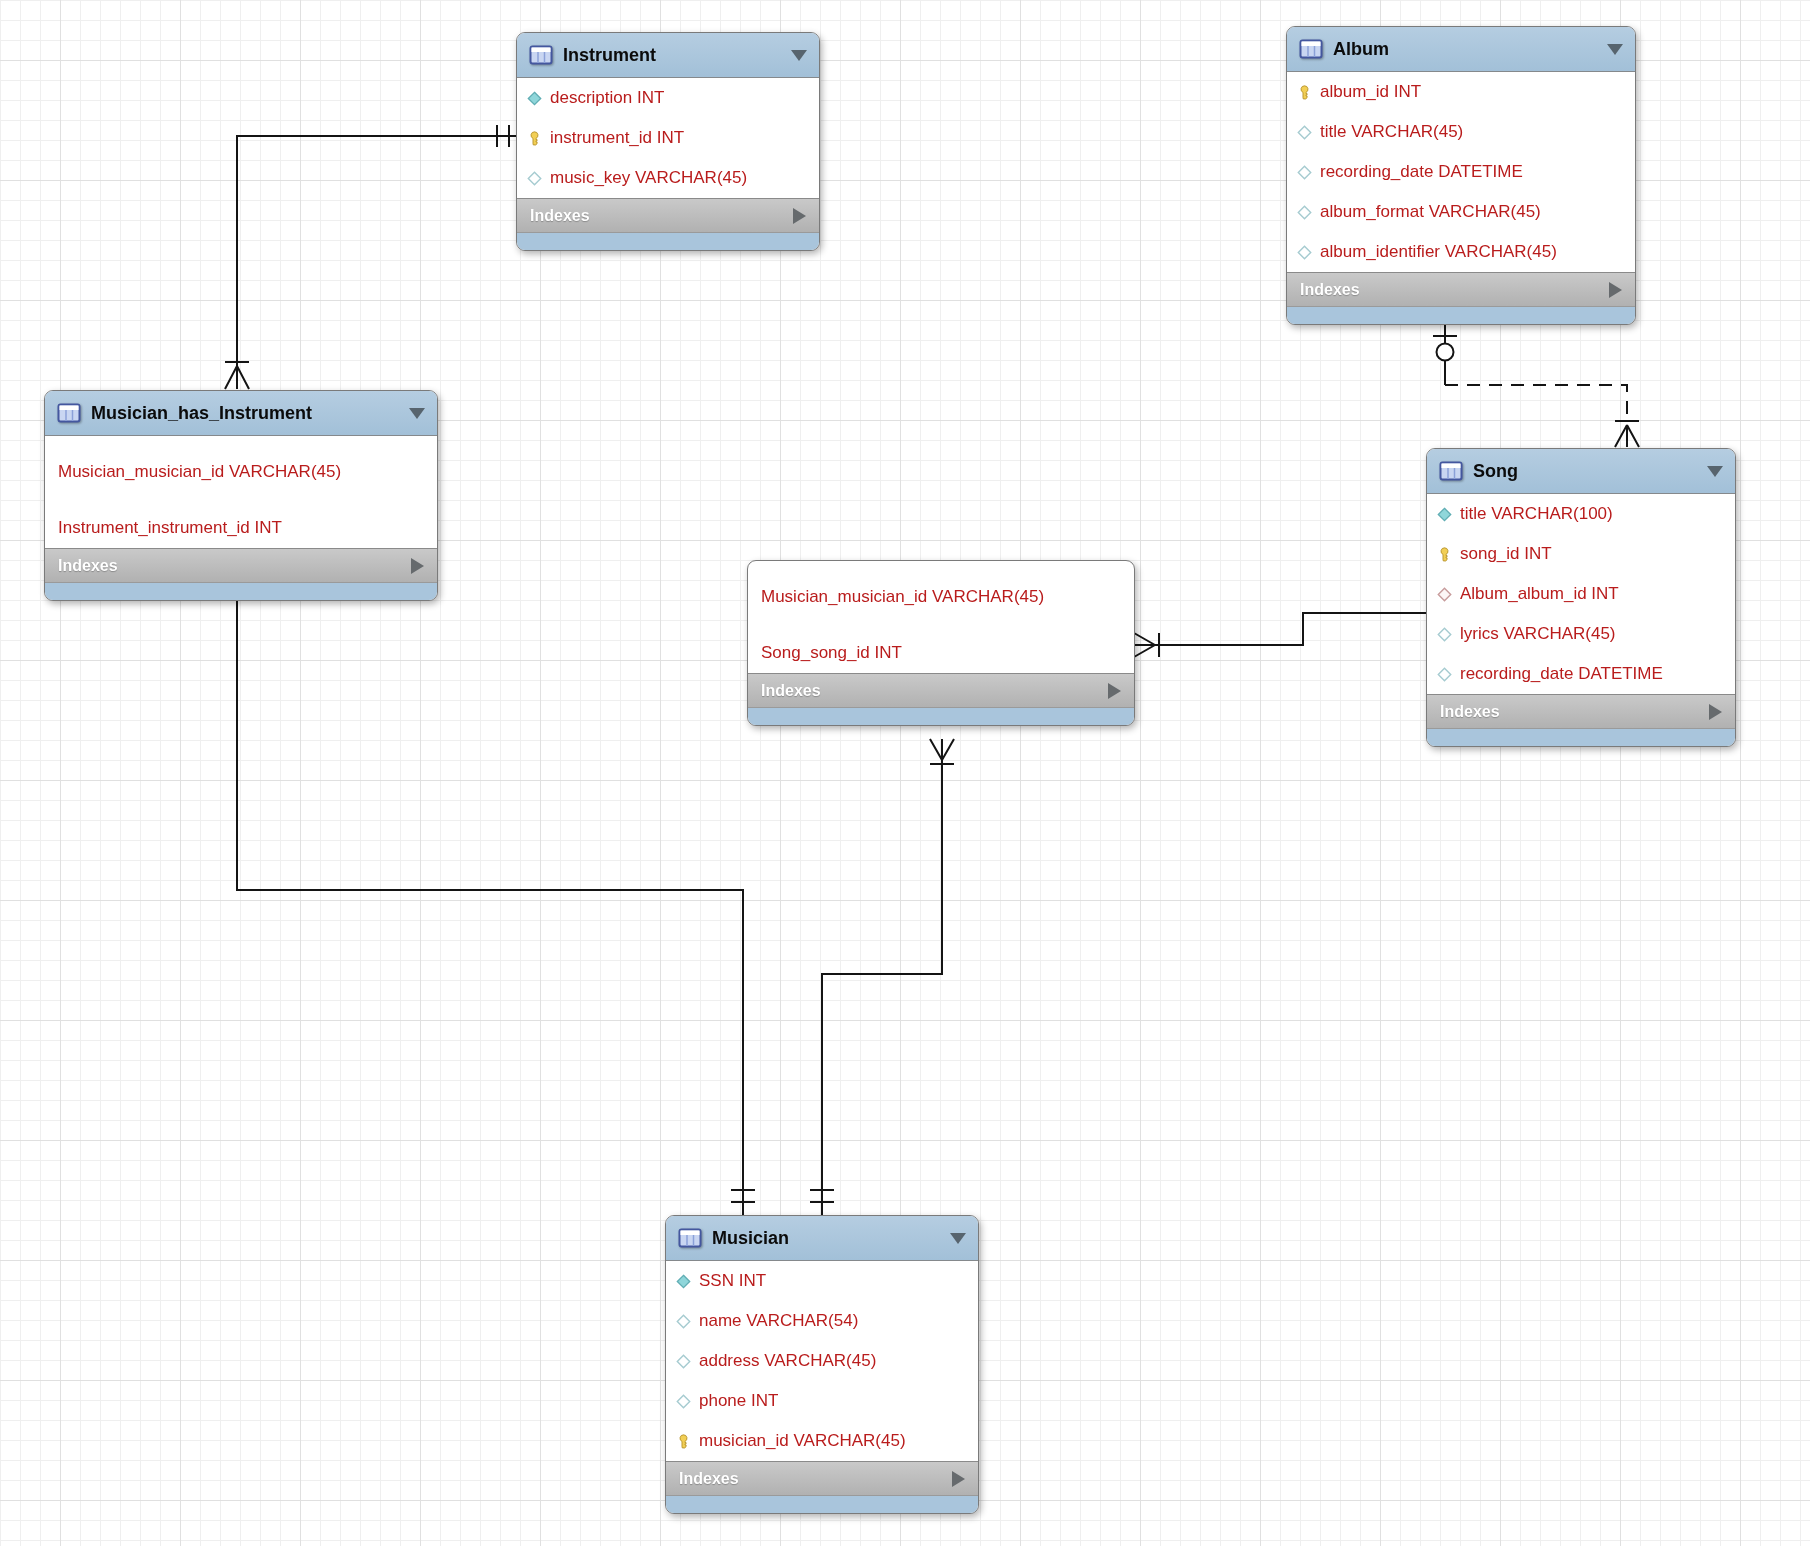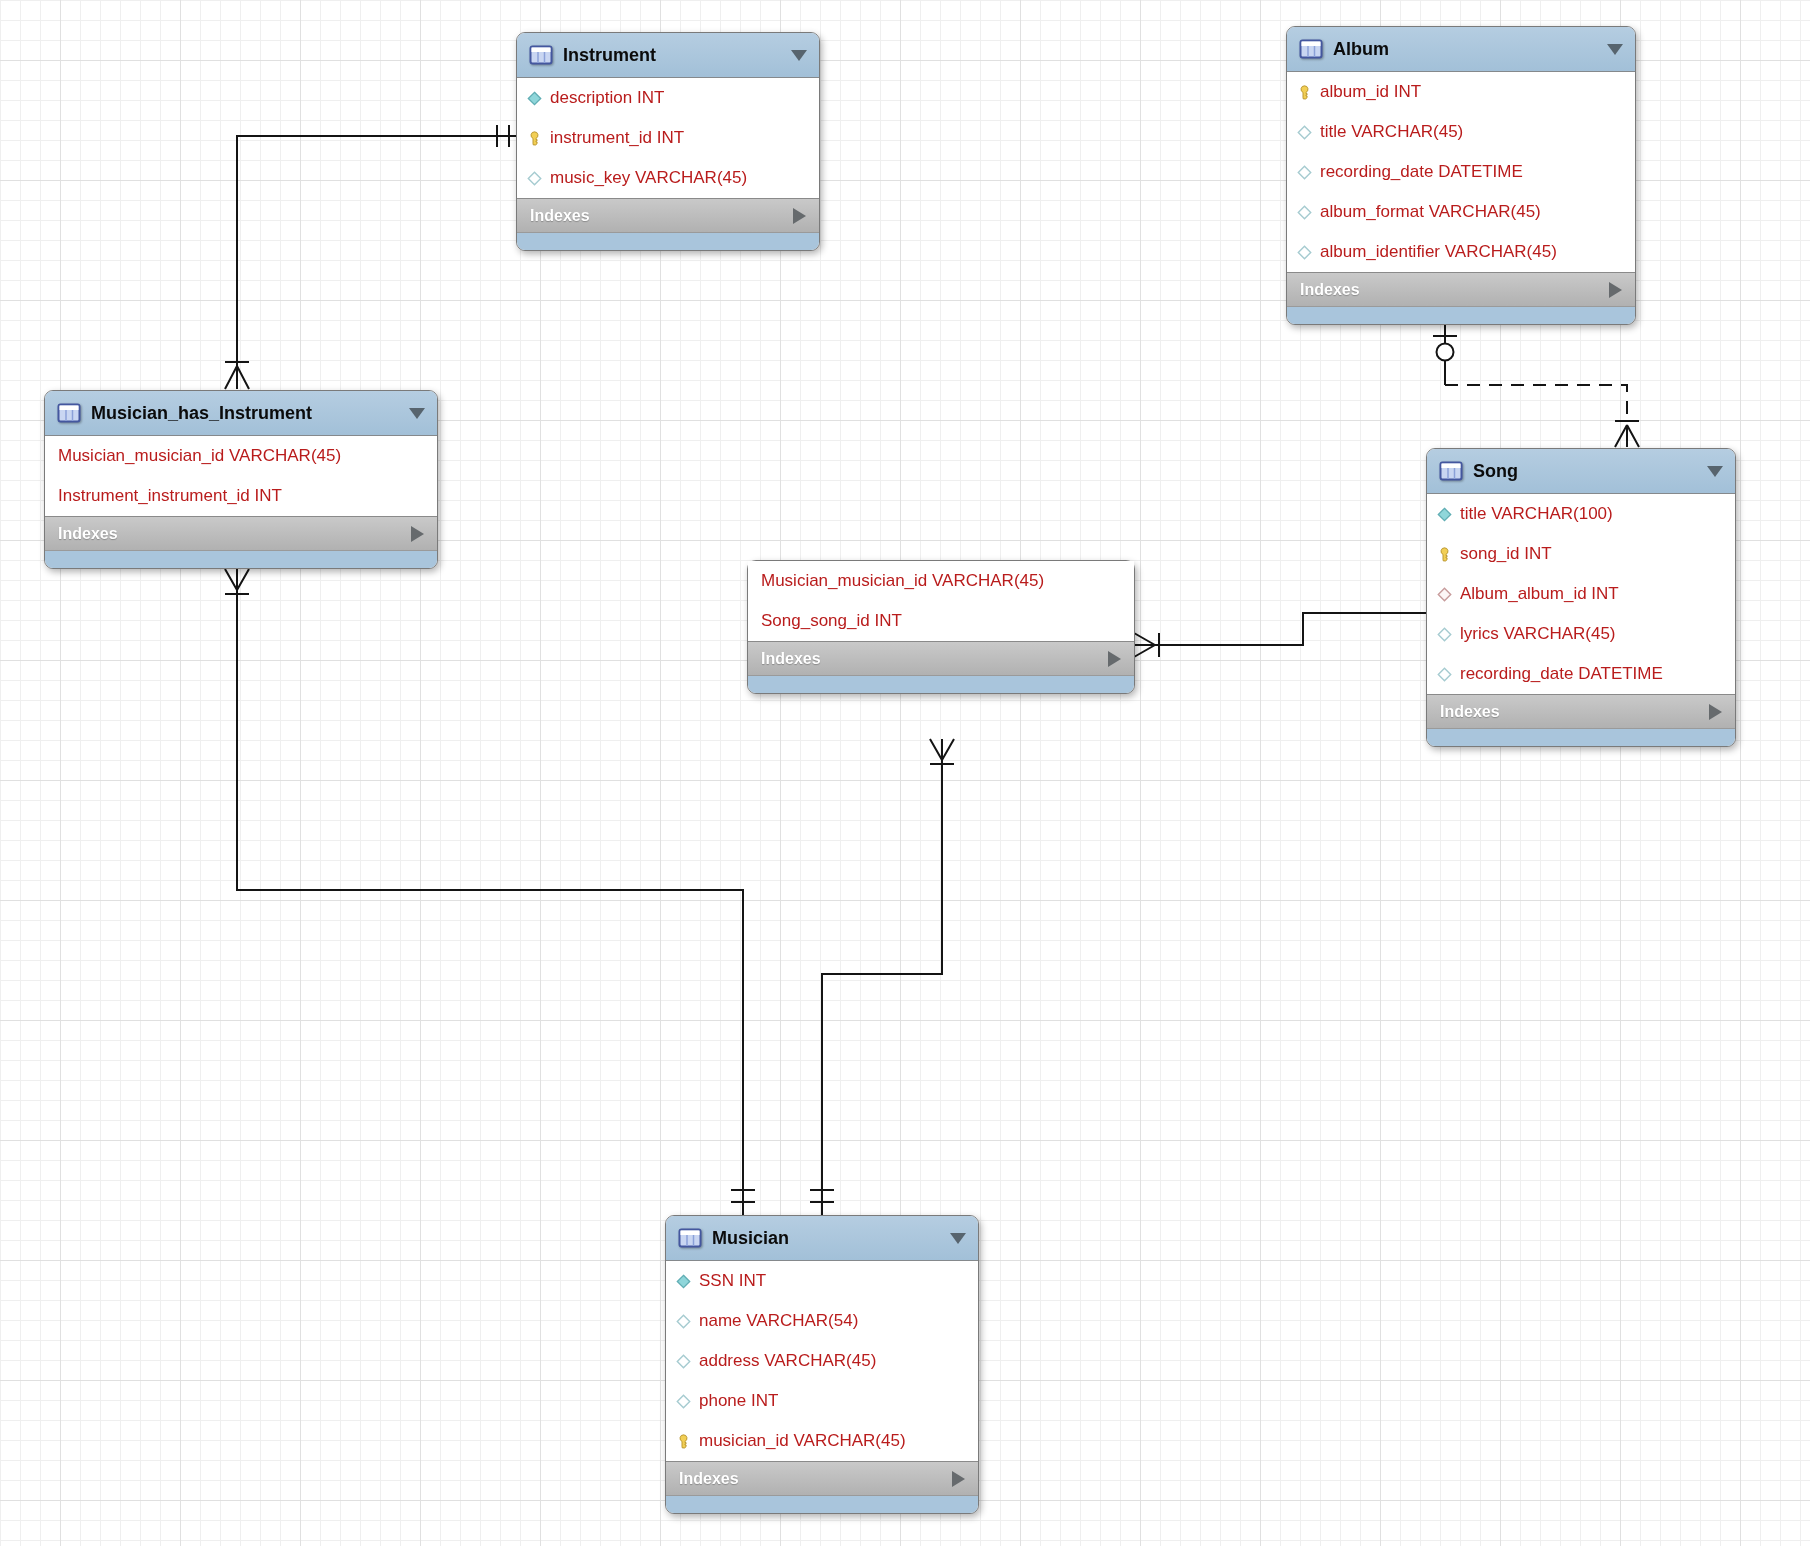--- a/index.html
+++ b/index.html
@@ -39,21 +39,21 @@
   }
   .t-title{font-size:18px;font-weight:bold;color:#0b0b0b;white-space:nowrap;}
   .t-collapse{
     margin-left:auto;width:0;height:0;
     border-left:8px solid transparent;border-right:8px solid transparent;
     border-top:11px solid #57646e;
   }
   .t-icon svg{display:block;filter:drop-shadow(1px 1px 1px rgba(0,0,0,0.35));}
   .t-rows{background:#ffffff;}
   .row{display:flex;align-items:center;gap:8px;height:40px;padding:0 10px;box-sizing:border-box;}
-  .row.noicon{padding-left:13px;}
+  .row.noicon{padding-left:13px;margin-top:16px;}
   .flabel{font-size:17px;color:#b91c1c;white-space:nowrap;}
   .fi{display:flex;align-items:center;}
   .fi svg{display:block;}
   .t-indexes{
     display:flex;align-items:center;
     height:35px;padding:0 13px;box-sizing:border-box;
     background:linear-gradient(#c9c9c9,#b1b1b1);
     border-top:1px solid #8a8a8a;border-bottom:1px solid #9a9a9a;
     font-size:16px;font-weight:bold;color:#ffffff;
     text-shadow:0 1px 1px rgba(0,0,0,0.25);

